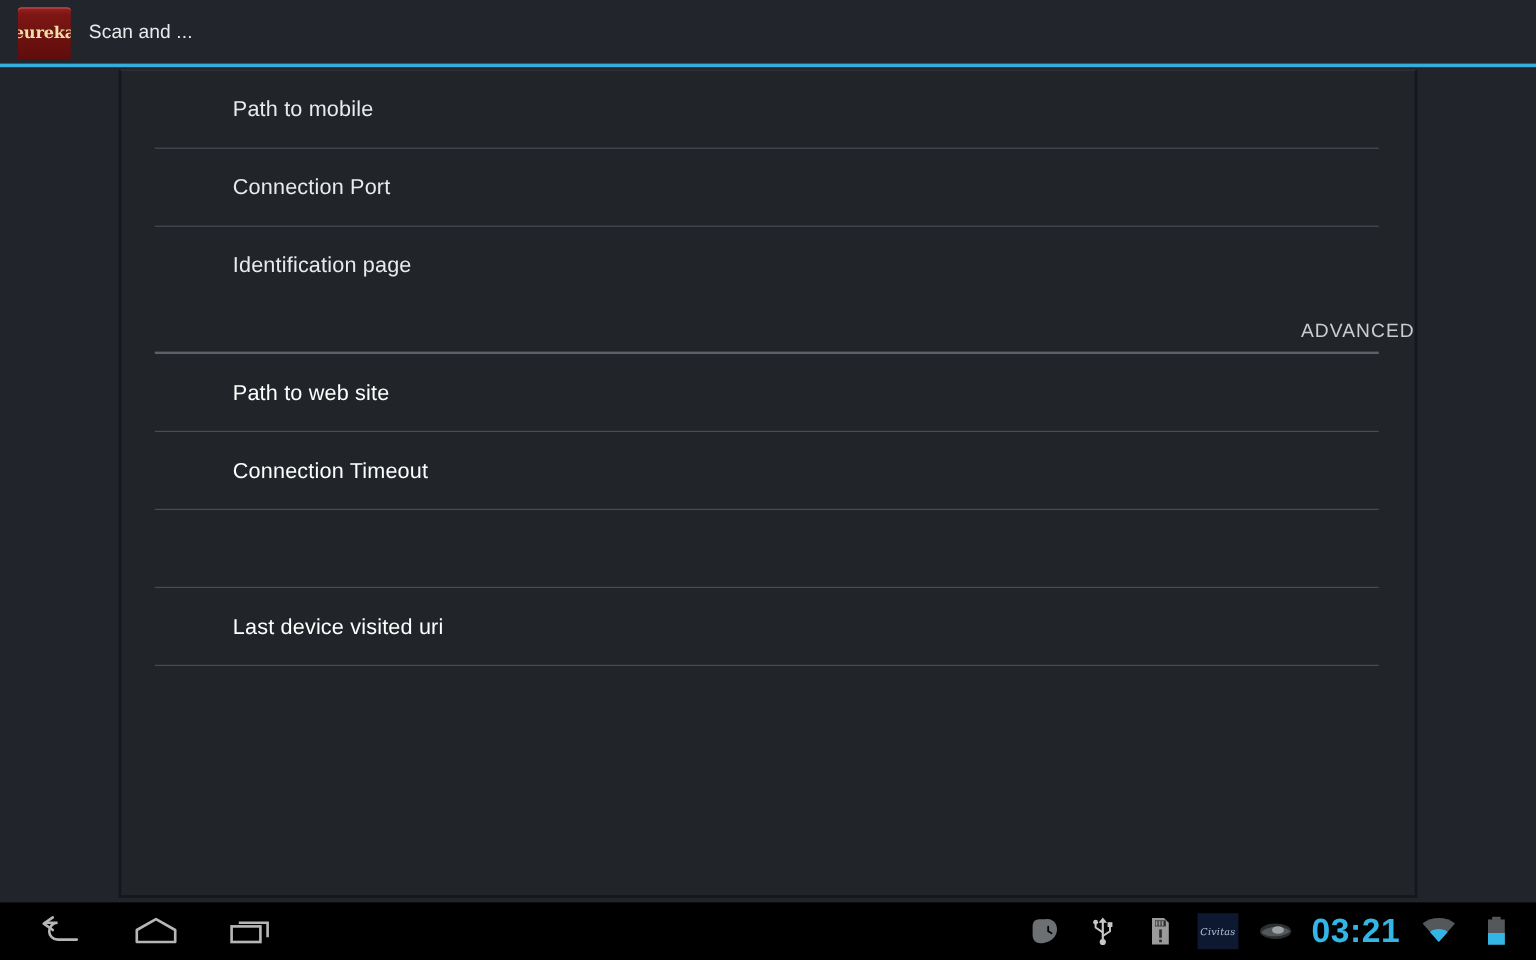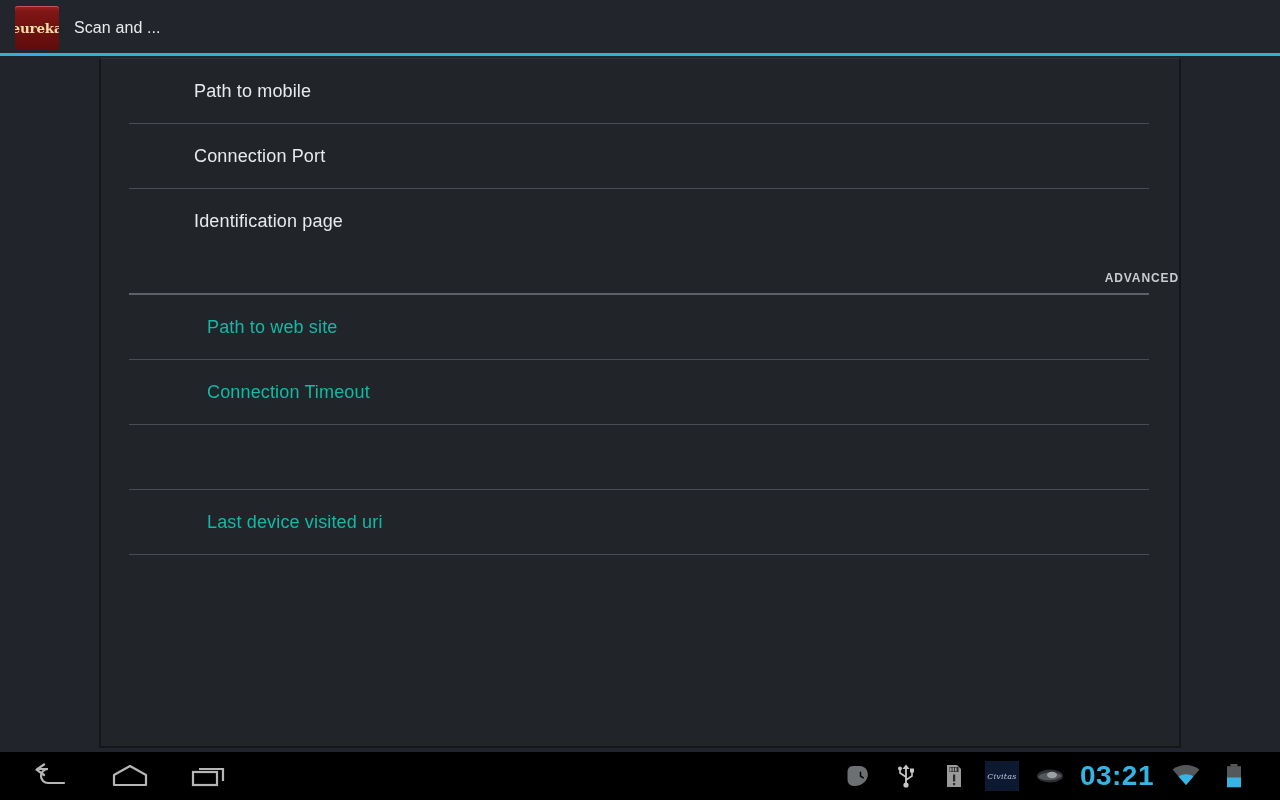--- a/index.html
+++ b/index.html
@@ -69,37 +69,36 @@
     height:65px;
     display:flex; align-items:center;
     padding-left:93px;
   }
   .pref-title {
     font-size:18px;
     color:#e8eaec;
     letter-spacing:.15px;
   }
   .pref-row.disabled .pref-title {
-    color:#14b8a6;
-    margin-left:13px;
+    color:#ffffff;
   }
   .pref-divider {
     position:absolute; left:28px; right:30px; bottom:0;
     height:1px;
     background:#494d53;
   }
   .section-header {
     position:relative;
     padding-left:37px;
     padding-top:14px;
     padding-bottom:9px;
   }
   .section-header-label {
-    font-size:12px;
-    font-weight:bold;
+    font-size:16px;
+    font-weight:normal;
     color:#c9ccd0;
     letter-spacing:.9px;
   }
   .section-header .pref-divider {
     left:28px; right:30px;
     height:2px;
     background:#5d6167;
   }
 
   
@@ -114,21 +113,21 @@
     justify-content:space-around;
     padding:0 10px;
   }
   .nav-btn {
     width:56px; height:40px;
     display:flex; align-items:center; justify-content:center;
   }
   #nav-spacer { flex:1; }
   #status-tray {
     display:flex; align-items:center;
-    padding-right:22px;
+    padding-right:9px;
     gap:0px;
   }
   .status-icon {
     width:48px; height:40px;
     display:flex; align-items:center; justify-content:center;
   }
   #status-clock {
     font-size:28px;
     color:#33b5e5;
     letter-spacing:.5px;

